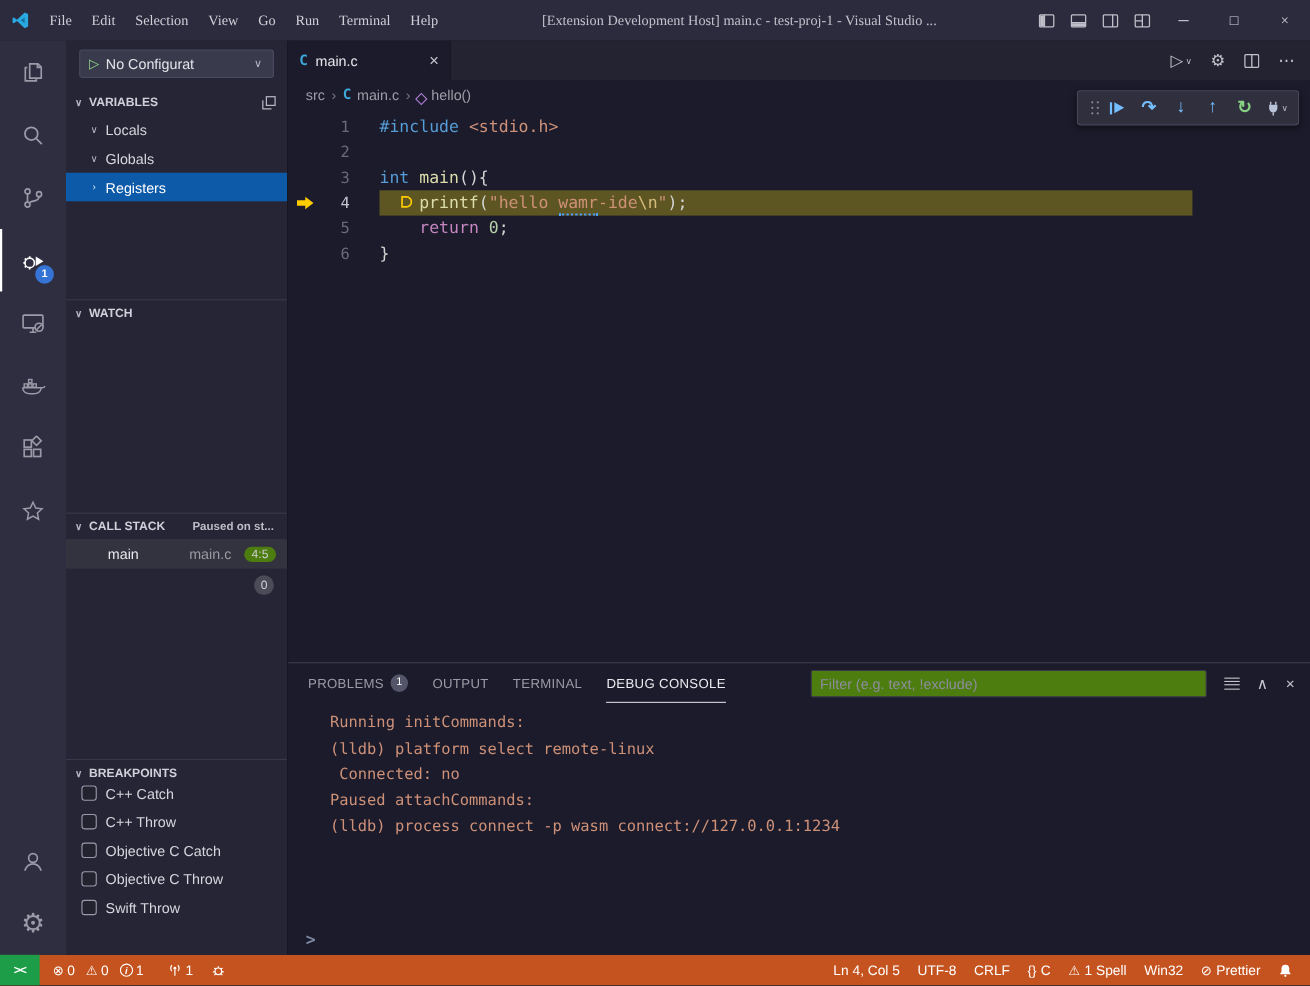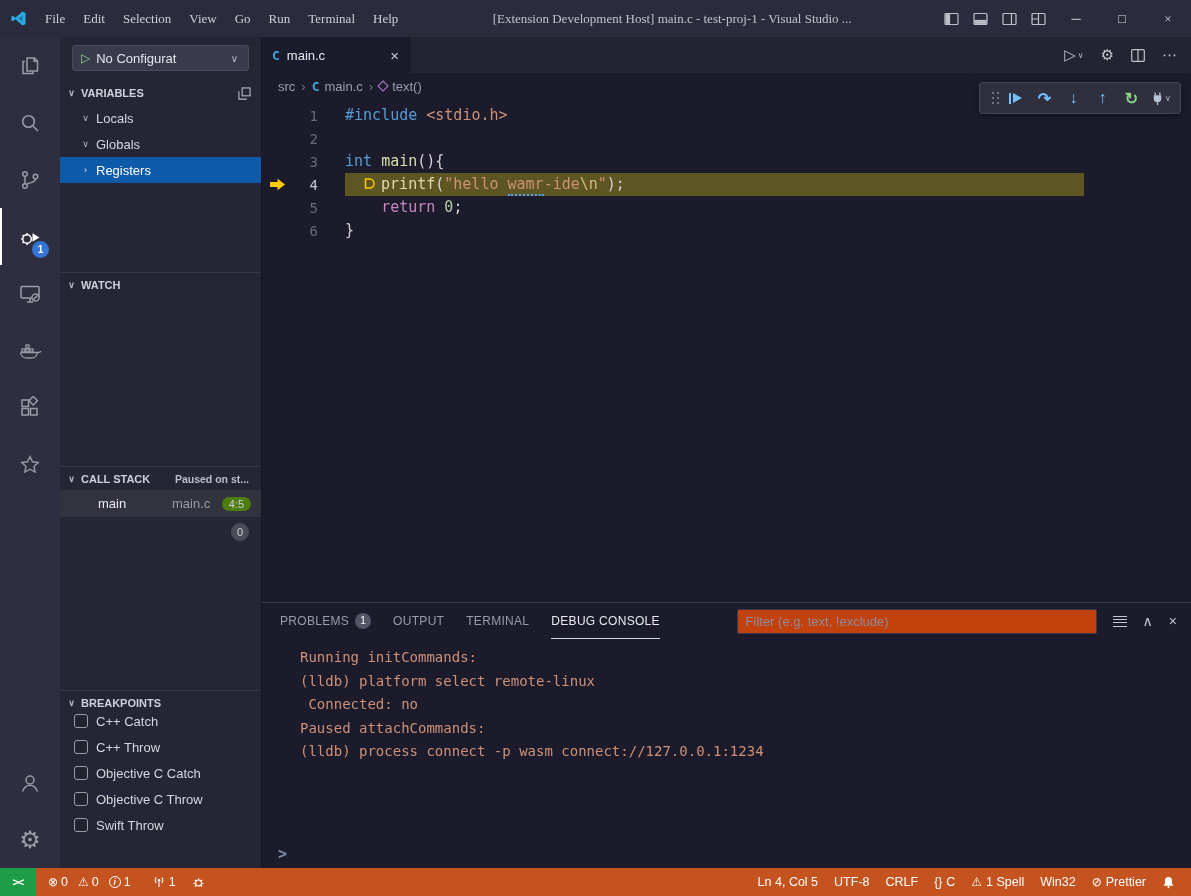--- a/index.html
+++ b/index.html
@@ -56,21 +56,21 @@
   
   .editor-col { flex:1; display:flex; flex-direction:column; position:relative; background:var(--c-editor,#1b1b2b); min-width:0; }
   .tabbar { height:36px; background:#232331; display:flex; align-items:stretch; flex:none; }
   .tab { width:148px; background:var(--c-editor,#1b1b2b); display:flex; align-items:center; padding:0 10px; gap:7px; color:#e8e8ee; font-size:13px; border-right:1px solid #171722; }
   .c-icon { color:#3fa9dc; font-weight:bold; font-size:13px; font-family:"DejaVu Sans Mono",monospace; }
   .tab-close { margin-left:auto; color:#c8c8d0; font-size:15px; }
   .tab-actions { margin-left:auto; display:flex; align-items:center; gap:17px; padding-right:14px; color:#c2c2cc; font-size:15px; }
   .ta-item { display:flex; align-items:center; gap:2px; }
   .mini-chev { font-size:8px; color:#b8b8c4; }
   .breadcrumbs { height:26px; display:flex; align-items:center; padding-left:16px; gap:6px; font-size:13px; color:#9e9ea9; flex:none; }
-  .crumb { display:flex; align-items:center; gap:5px; }
+  .crumb { display:flex; align-items:flex-end; gap:5px; }
   .crumb-sep { color:#767684; font-size:13px; }
   .sym-icon { width:8px; height:8px; border:1.5px solid #b180d7; transform:rotate(45deg); display:inline-block; }
   
   .editor { flex:1; position:relative; padding-top:5px; font-family:"DejaVu Sans Mono",monospace; font-size:15px; overflow:hidden; }
   .code-row { display:flex; height:23px; align-items:center; }
   .glyph-margin { width:30px; display:flex; align-items:center; justify-content:center; flex:none; }
   .line-num { width:26px; text-align:right; color:#6a6a7a; font-size:14px; flex:none; }
   .line-num.active { color:#c6c6d0; }
   .line-content { margin-left:27px; white-space:pre; height:23px; line-height:23px; flex:none; }
   .line-content.highlighted { background:var(--c-line-highlight,#5d5622); width:739px; }
@@ -88,21 +88,21 @@
   .dt-btn.green { color:var(--c-accent-green,#89d185); font-size:16px; font-weight:bold; }
   .cont-bar { width:2.5px; height:11px; background:var(--c-accent-blue,#75beff); }
   .cont-tri { width:0; height:0; border-left:9px solid var(--c-accent-blue,#75beff); border-top:5.5px solid transparent; border-bottom:5.5px solid transparent; margin-left:2px; }
   
   .panel { height:266px; border-top:1px solid #3c3c50; display:flex; flex-direction:column; position:relative; flex:none; }
   .panel-header { height:36px; display:flex; align-items:center; padding:0 14px 0 18px; flex:none; }
   .panel-tabs { display:flex; gap:22px; height:100%; align-items:center; }
   .panel-tab { font-size:12px; color:#9b9ba7; display:flex; align-items:center; gap:6px; height:100%; letter-spacing:.3px; border-bottom:1px solid transparent; }
   .panel-tab.active { color:#eaeaf0; border-bottom-color:#d7d7e0; }
   .tab-badge { background:#55556a; color:#fff; border-radius:50%; width:16px; height:16px; font-size:10px; display:flex; align-items:center; justify-content:center; }
-  .panel-filter { margin-left:auto; width:360px; height:25px; background:#c2410c; border:1px solid #3a3a4c; color:#c8c8d2; font-size:13px; padding:0 8px; border-radius:2px; outline:none; font-family:"Liberation Sans",sans-serif; }
+  .panel-filter { margin-left:auto; width:360px; height:25px; background:#4d7c0f; border:1px solid #3a3a4c; color:#c8c8d2; font-size:13px; padding:0 8px; border-radius:2px; outline:none; font-family:"Liberation Sans",sans-serif; }
   .panel-filter::placeholder { color:#8d8d9e; }
   .panel-icons { display:flex; align-items:center; gap:16px; color:#c6c6d0; font-size:14px; margin-left:16px; }
   .lines-icon { width:14px; height:11px; border-top:1.6px solid; border-bottom:1.6px solid; position:relative; display:inline-block; }
   .lines-icon::before { content:""; position:absolute; left:0; right:0; top:2.2px; border-top:1.6px solid; }
   .lines-icon::after { content:""; position:absolute; left:0; right:0; bottom:2.2px; border-bottom:1.6px solid; }
   .console { flex:1; padding:7px 0 0 38px; font-family:"DejaVu Sans Mono",monospace; font-size:14px; line-height:23.5px; color:var(--c-console-text,#ce9178); white-space:pre; overflow:hidden; }
   .console-prompt { position:absolute; left:16px; bottom:5px; color:#7f8ba6; font-family:"DejaVu Sans Mono",monospace; font-size:15px; font-weight:bold; }
   
   .statusbar { height:28px; background:var(--c-status,#c5531f); display:flex; align-items:center; color:#fff; font-size:12.5px; }
   .sb-remote { width:36px; height:100%; background:var(--c-remote,#1d9d48); display:flex; align-items:center; justify-content:center; font-weight:bold; font-size:11px; letter-spacing:-1px; flex:none; }
@@ -353,21 +353,21 @@
           <span>src</span>
         </span>
       <span class="crumb-sep">›</span>
       <span class="crumb">
         <span class="c-icon">C</span>
         <span>main.c</span>
       </span>
       <span class="crumb-sep">›</span>
       <span class="crumb">
         <span class="sym-icon"></span>
-        <span>text()</span>
+        <span>hello()</span>
       </span>
     </div>
     <div class="editor">
       <div>
           <div class="code-row">
             <div class="glyph-margin"></div>
             <div class="line-num">1</div>
             <div class="line-content"><span class="tok-kw">#include</span><span class="tok-pl"> </span><span class="tok-str">&lt;stdio.h&gt;</span></div>
           </div>
           <div class="code-row">

